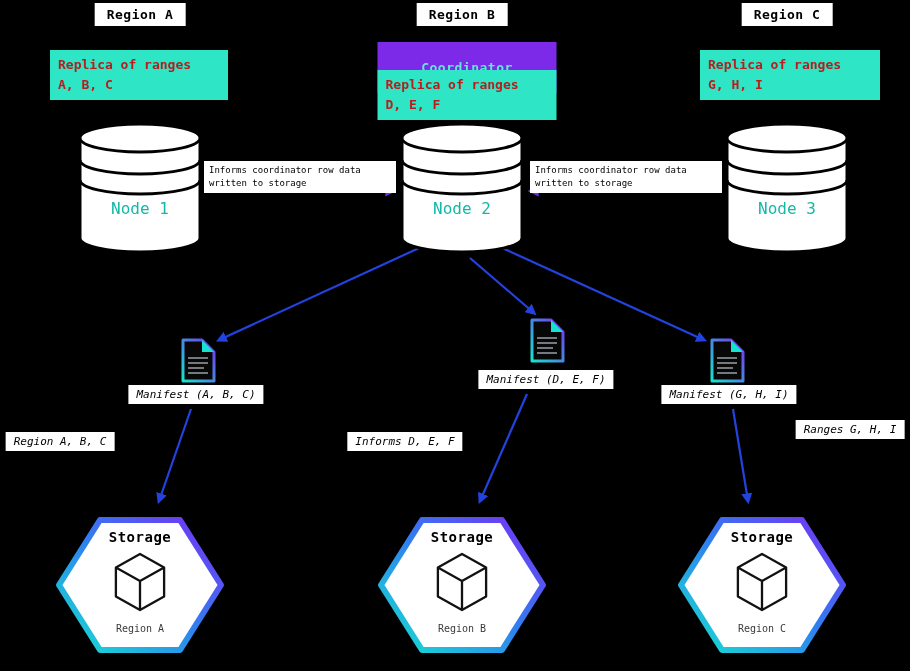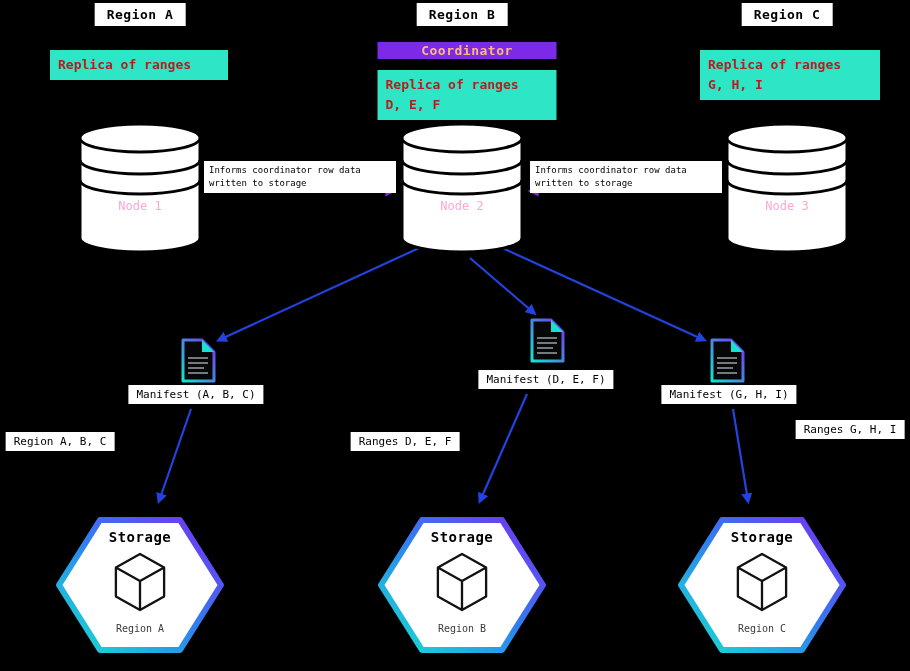--- a/index.html
+++ b/index.html
@@ -7,29 +7,29 @@
   .canvas {
     position:relative; width:910px; height:671px; background:#000;
     font-family:"DejaVu Sans Mono", monospace; overflow:hidden;border-radius:20px;
   }
   .abs { position:absolute; }
   .cx { transform:translateX(-50%); }
   .layer { position:absolute; left:0; top:0; }
   .label-box { background:#fff; color:#000; text-align:center; white-space:nowrap; }
   .region-title { font-size:13px; font-weight:bold; padding:4px 12px; letter-spacing:0.5px; }
   .coordinator {
-    background:#7d2ae8; color:#fdba74; font-size:13px; font-weight:bold;
-    width:179px; padding:1px 0; text-align:center; letter-spacing:0.5px;
+    background:#7d2ae8; color:#5eead4; font-size:13px; font-weight:bold;
+    width:179px; padding:18px 0; text-align:center; letter-spacing:0.5px;
   }
   .replica {
     background:#2ee6c6; color:#b91c1c; font-size:13px; font-weight:bold;
     line-height:1.55; padding:5px 8px; text-align:left;
   }
-  .node-label { font-size:12px; color:#f9a8d4; }
-  .small-box { font-size:11px; padding:3px 8px; }
+  .node-label { font-size:16px; color:#14b8a6; }
+  .small-box { font-size:11px; padding:3px 8px;font-style:italic; }
   .inform-box {
     font-size:9px; padding:3px 5px; line-height:1.45;
     white-space:pre-line; text-align:left; width:192px;
   }
   .storage-title { font-size:14px; font-weight:bold; color:#000; letter-spacing:0.5px; }
   .storage-region { font-size:10px; color:#3a3a3a; }
 </style>
 </head>
 <body>
 
@@ -138,20 +138,21 @@
   </svg>
 
   <div class="abs cx label-box region-title" style="left:140px;top:3px">Region A</div>
   <div class="abs cx label-box region-title" style="left:462px;top:3px">Region B</div>
   <div class="abs cx label-box region-title" style="left:787px;top:3px">Region C</div>
 
   <div class="abs cx coordinator" style="left:467px;top:42px">Coordinator</div>
 
   <div class="abs cx replica" style="left:139px;top:50px;width:178px">
     <div>Replica of ranges</div>
+    <div>A, B, C</div>
   </div>
   <div class="abs cx replica" style="left:467px;top:70px;width:179px">
     <div>Replica of ranges</div>
     <div>D, E, F</div>
   </div>
   <div class="abs cx replica" style="left:790px;top:50px;width:180px">
     <div>Replica of ranges</div>
     <div>G, H, I</div>
   </div>
 
@@ -162,21 +163,21 @@
   <div class="abs cx label-box inform-box" style="left:300px;top:161px">Informs coordinator row data
 written to storage</div>
   <div class="abs cx label-box inform-box" style="left:626px;top:161px">Informs coordinator row data
 written to storage</div>
 
   <div class="abs cx label-box small-box" style="left:196px;top:385px">Manifest (A, B, C)</div>
   <div class="abs cx label-box small-box" style="left:546px;top:370px">Manifest (D, E, F)</div>
   <div class="abs cx label-box small-box" style="left:729px;top:385px">Manifest (G, H, I)</div>
 
   <div class="abs cx label-box small-box" style="left:60px;top:432px">Region A, B, C</div>
-  <div class="abs cx label-box small-box" style="left:405px;top:432px">Ranges D, E, F</div>
+  <div class="abs cx label-box small-box" style="left:405px;top:432px">Informs D, E, F</div>
   <div class="abs cx label-box small-box" style="left:850px;top:420px">Ranges G, H, I</div>
 
   <div class="abs cx storage-title" style="left:140px;top:529px">Storage</div>
   <div class="abs cx storage-region" style="left:140px;top:623px">Region A</div>
   <div class="abs cx storage-title" style="left:462px;top:529px">Storage</div>
   <div class="abs cx storage-region" style="left:462px;top:623px">Region B</div>
   <div class="abs cx storage-title" style="left:762px;top:529px">Storage</div>
   <div class="abs cx storage-region" style="left:762px;top:623px">Region C</div>
 
 </div>

